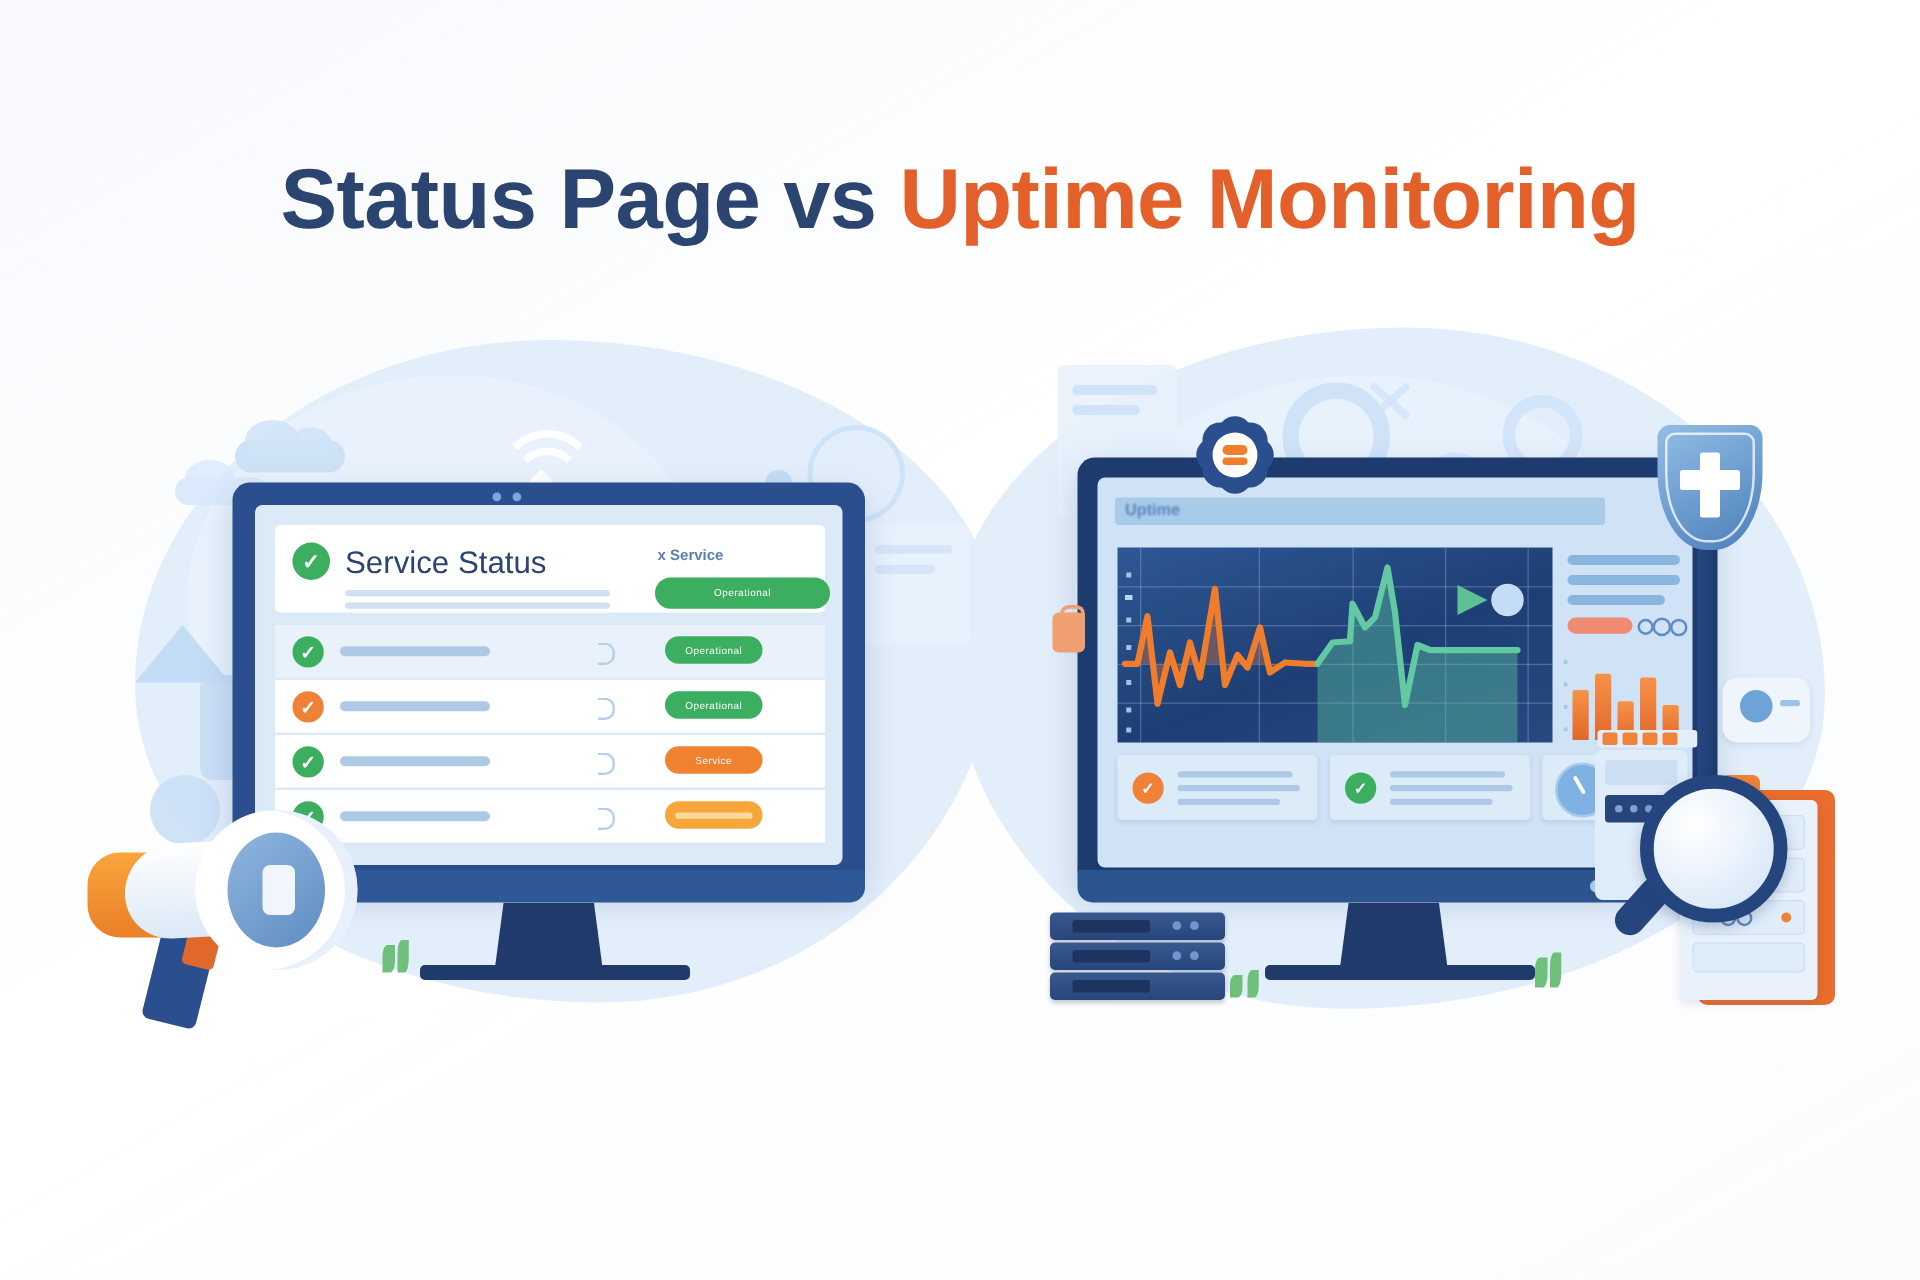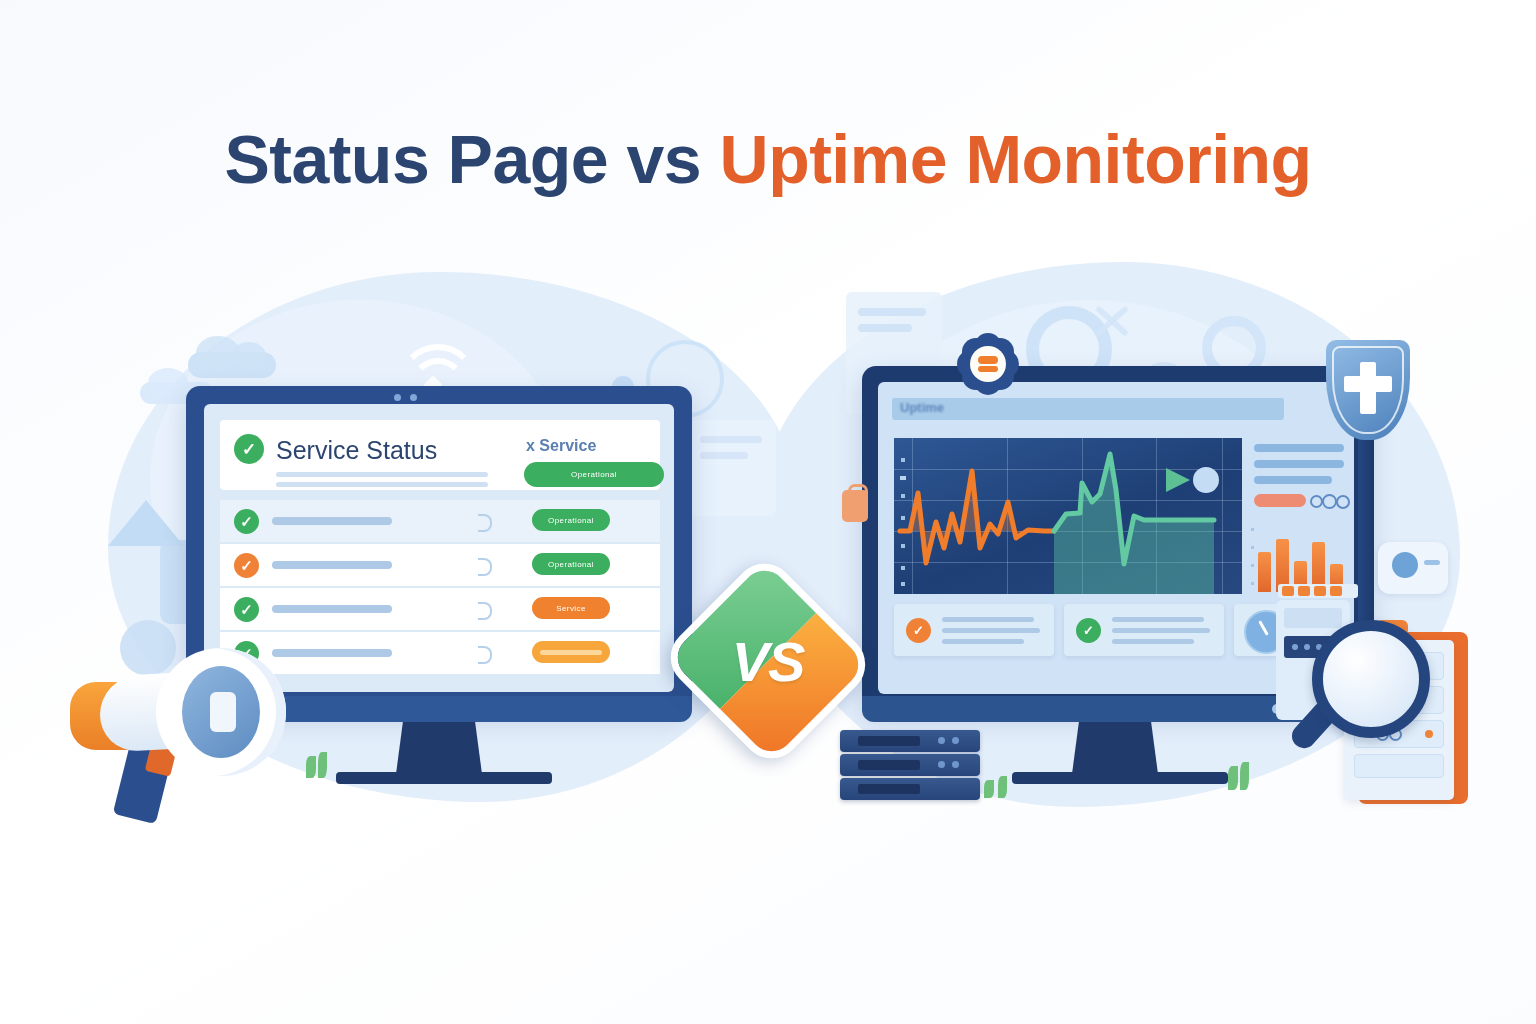--- a/index.html
+++ b/index.html
@@ -185,21 +185,21 @@
     </div>
 
     <div class="mon-frame" style="left:186px;top:386px;width:506px;height:324px;"></div>
     <div class="mon-inner" style="left:204px;top:404px;width:470px;height:288px;">
 
       <div class="panel" style="left:16px;top:16px;width:440px;height:70px;">
         <div class="check green" style="position:absolute;left:14px;top:14px;width:30px;height:30px;font-size:17px;">✓</div>
         <div class="lbl" style="position:absolute;left:56px;top:16px;font-size:25px;">Service Status</div>
         <div class="skel light" style="position:absolute;left:56px;top:52px;width:212px;height:5px;"></div>
         <div class="skel light" style="position:absolute;left:56px;top:62px;width:212px;height:5px;"></div>
-        <div class="blurtxt" style="position:absolute;left:306px;top:17px;font-size:16px;">
+        <div class="blurtxt" style="position:absolute;left:306px;top:17px;font-size:12px;">
           <span>x</span>
           <span>Service</span>
         </div>
         <div class="pill green" style="position:absolute;left:304px;top:42px;width:140px;height:25px;filter:blur(.4px);">
           <span>Operational</span>
         </div>
       </div>
 
       <div class="panel" style="left:16px;top:96px;width:440px;height:176px;background:transparent;">
 
@@ -427,21 +427,14 @@
     <div style="position:absolute;left:146px;top:52px;width:26px;height:40px;background:#f1f6fc;border-radius:6px;"></div>
   </div>
 
   <div class="grass" style="left:306px;top:756px;width:10px;height:22px;"></div>
   <div class="grass" style="left:318px;top:752px;width:9px;height:26px;"></div>
   <div class="grass" style="left:984px;top:780px;width:10px;height:18px;"></div>
   <div class="grass" style="left:998px;top:776px;width:9px;height:22px;"></div>
   <div class="grass" style="left:1228px;top:766px;width:10px;height:24px;"></div>
   <div class="grass" style="left:1240px;top:762px;width:9px;height:28px;"></div>
 
-  <div class="vs-wrap">
-    <div class="vs-badge">
-      <div class="vs-half l"></div>
-      <div class="vs-half r"></div>
-    </div>
-    <div class="vs-text">VS</div>
-  </div>
 
 </div>
 
 </body></html>

